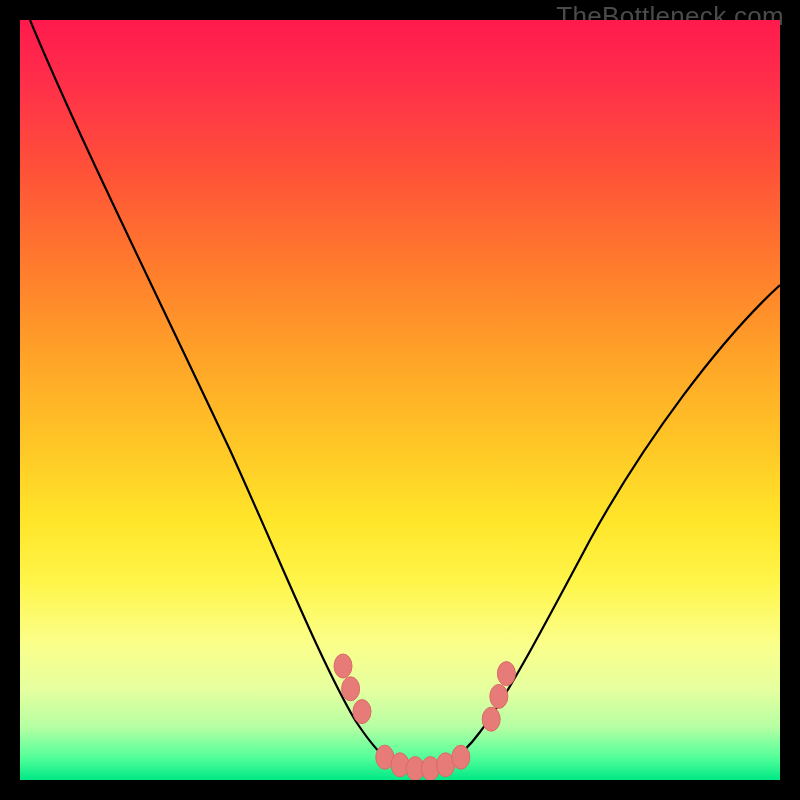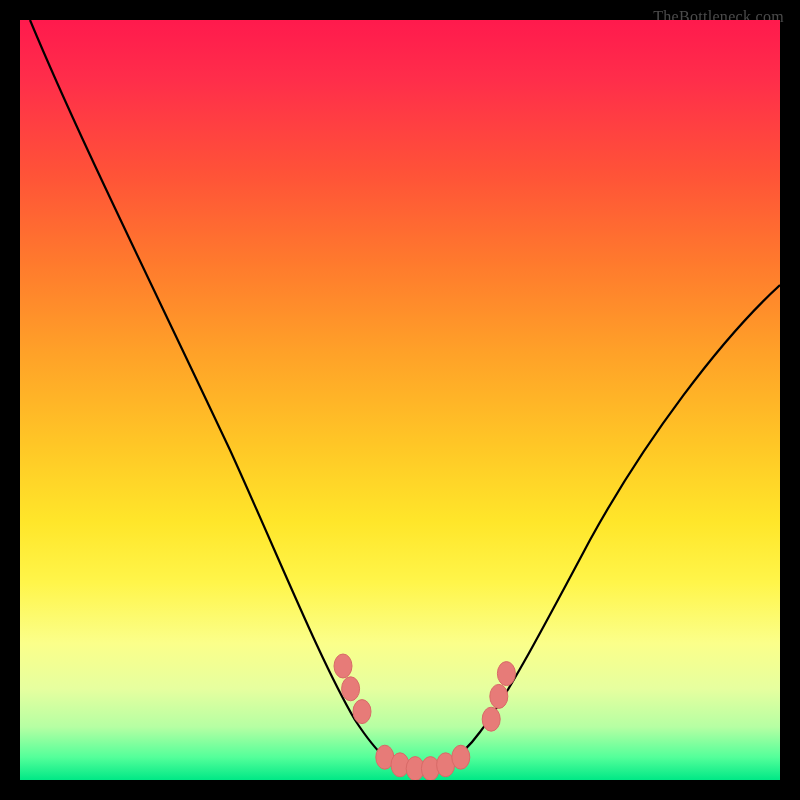--- a/index.html
+++ b/index.html
@@ -40,27 +40,26 @@
       #fff54a 74%,
       #fbff8a 82%,
       #e6ff9f 88%,
       #b6ffa3 93%,
       #54ff9a 97%,
       #00e886 100%
     );
   }
   .watermark {
     position: absolute;
-    top: 8px;
+    top: 1px;
     right: 16px;
     color: #4b4b4b;
-    font-size: 16px;
+    font-size: 26px;
     font-weight: 500;
     letter-spacing: 0.3px;
-    font-family: Liberation Serif, serif;
   }
   svg.curve {
     position: absolute;
     inset: 0;
   }
   .curve path.main {
     fill: none;
     stroke: #000;
     stroke-width: 2.2;
   }

